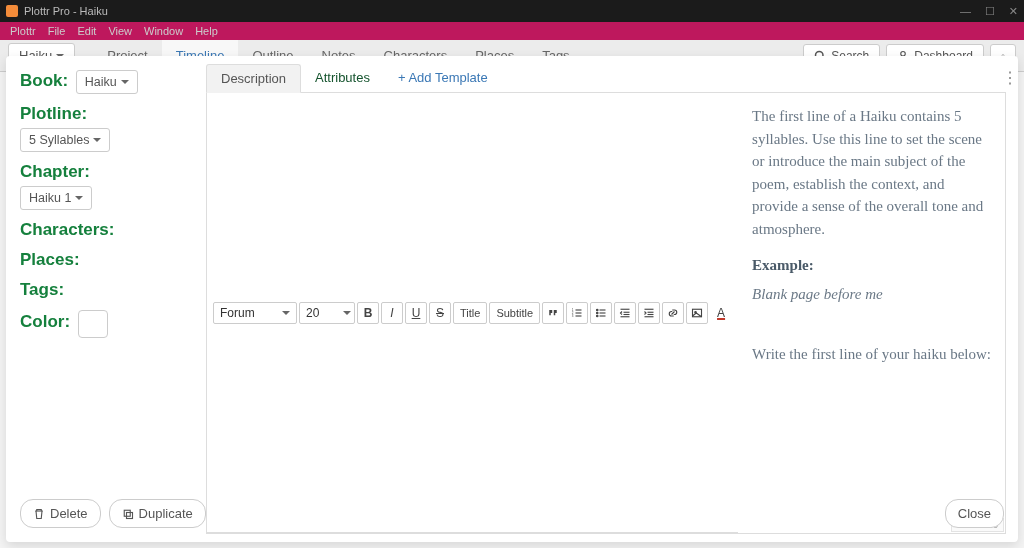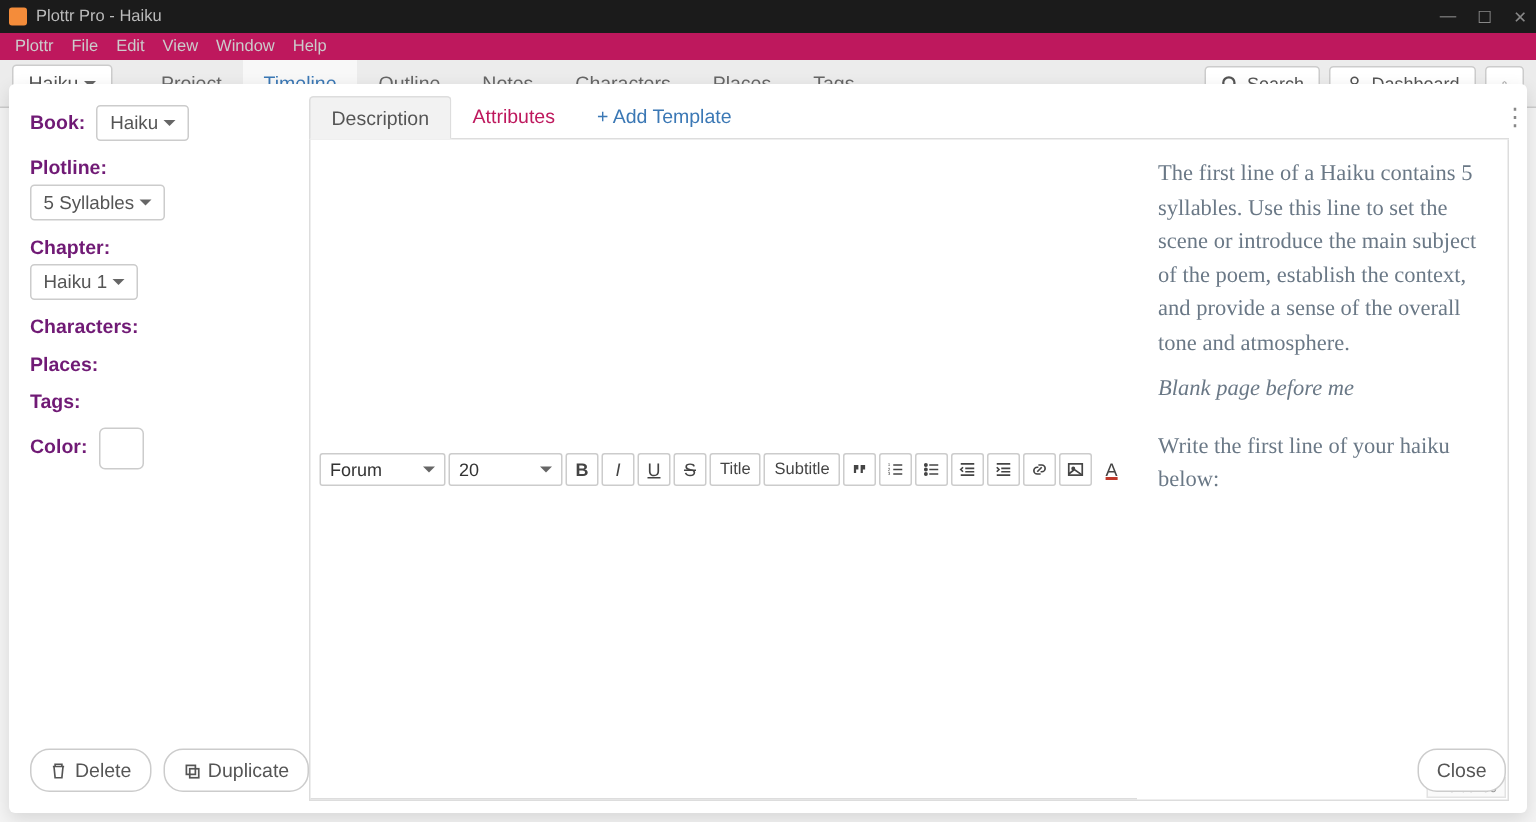--- a/index.html
+++ b/index.html
@@ -18,34 +18,34 @@
   .nav-tabs .tab { padding: 8px 14px; font-size: 13px; color: #666; cursor: pointer; }
   .nav-tabs .tab.active { color: #3b78b5; background: #f8f8f8; }
   .tool-right { display: flex; gap: 6px; }
   .tool-right .btn { background: #fff; border: 1px solid #ccc; border-radius: 3px; padding: 4px 10px; font-size: 12px; color: #555; display: inline-flex; align-items: center; gap: 5px; }
   .tool-right .icon-btn { width: 26px; justify-content: center; }
   .bg-rows { position: absolute; left: 0; top: 72px; color: #888; font-size: 16px; pointer-events: none; }
   .bg-rows div { padding: 10px 10px 22px 10px; font-family: Georgia, serif; }
   .modal-backdrop { position: absolute; top: 56px; left: 6px; right: 6px; bottom: 6px; background: #fff; border-radius: 4px; box-shadow: 0 4px 12px rgba(0,0,0,0.12); display: flex; }
   .sidebar { width: 200px; padding: 14px 14px; border-right: 1px solid transparent; }
   .field { margin-bottom: 10px; }
-  .field-label { font-weight: 600; font-size: 13px; color: #701a75; display: inline-block; margin-right: 4px; }
+  .field-label { font-weight: 600; font-size: 17px; color: #15803d; display: inline-block; margin-right: 4px; }
   .select { background: #fff; border: 1px solid #ccc; border-radius: 3px; padding: 4px 8px; font-size: 12.5px; color: #555; display: inline-flex; align-items: center; gap: 4px; }
   .color-box { width: 30px; height: 28px; border: 1px solid #ccc; border-radius: 4px; background: #fff; display: inline-block; vertical-align: middle; }
   .main { flex: 1; padding: 8px 12px 8px 0; display: flex; flex-direction: column; position: relative; }
   .title-box { border: 1px solid #ddd; border-radius: 3px; padding: 6px; text-align: center; font-family: Georgia, serif; font-size: 18px; color: #5a6b7a; margin-bottom: 8px; }
   .sub-tabs { display: flex; border-bottom: 1px solid #ddd; }
-  .sub-tabs .stab { padding: 6px 14px; font-size: 13px; color: #be185d; cursor: pointer; }
+  .sub-tabs .stab { padding: 6px 14px; font-size: 13px; color: #14532d; cursor: pointer; }
   .sub-tabs .stab.active { background: #f2f2f2; border: 1px solid #ddd; border-bottom: 1px solid #f2f2f2; margin-bottom: -1px; border-radius: 3px 3px 0 0; color: #555; }
   .sub-tabs .add { color: #3b78b5; font-size: 13px; padding: 6px 14px; cursor: pointer; }
   .editor-box { border: 1px solid #ddd; border-top: none; flex: 1; display: flex; flex-direction: row; min-height: 0; position: relative; }
   .ed-toolbar { display: flex; align-items: center; border-bottom: 1px solid #ddd; padding: 4px 6px; gap: 2px; flex-wrap: nowrap; }
   .ed-select { border: 1px solid #ccc; border-radius: 2px; font-size: 12px; padding: 3px 6px; background: #fff; display: inline-flex; align-items: center; gap: 24px; }
   .ed-select.font { width: 84px; justify-content: space-between; }
-  .ed-select.size { width: 76px; justify-content: space-between; }
+  .ed-select.size { width: 56px; justify-content: space-between; }
   .ed-btn { border: 1px solid #ccc; background: #fff; width: 22px; height: 22px; display: inline-flex; align-items: center; justify-content: center; font-size: 12px; color: #444; border-radius: 2px; cursor: pointer; }
   .ed-btn.title-btn, .ed-btn.subtitle-btn { width: auto; padding: 0 6px; font-size: 11px; }
   .ed-content { padding: 12px 14px; font-family: Georgia, serif; font-size: 15px; color: #6a7886; line-height: 1.5; overflow: auto; flex: 1; }
   .ed-content .heading { color: #4a5a68; font-size: 15px; margin-top: 14px; margin-bottom: 6px; font-weight: 600; }
   .ed-content .italic { font-style: italic; }
   .ed-content p { margin-bottom: 8px; }
   .wordcount { position: absolute; bottom: 1px; right: 1px; font-size: 9px; color: #999; background: #fafafa; border: 1px solid #e3e3e3; padding: 1px 5px; }
   .footer { position: absolute; left: 14px; bottom: 14px; display: flex; gap: 8px; }
   .footer .btn, .footer-right .btn { background: #fff; border: 1px solid #ccc; border-radius: 13px; padding: 6px 12px; font-size: 13px; color: #555; display: inline-flex; align-items: center; gap: 5px; cursor: pointer; }
   .footer-right { position: absolute; right: 14px; bottom: 14px; }
@@ -250,22 +250,23 @@
               <circle cx="6" cy="7" r="1" fill="#444"></circle>
               <polyline points="2,12 7,8 14,13"></polyline>
             </svg>
           </span>
         <span class="ed-btn" style="border:none;">
             <span style="text-decoration:underline; text-decoration-color:#c0392b; text-decoration-thickness:2px;">A</span>
           </span>
       </div>
       <div class="ed-content">
         <p>The first line of a Haiku contains 5 syllables. Use this line to set the scene or introduce the main subject of the poem, establish the context, and provide a sense of the overall tone and atmosphere.</p>
+        <div class="heading">Example:</div>
         <p class="italic">Blank page before me</p>
-        <p style="margin-top:16px;">Write the first line of your haiku below:</p>
+        <p style="margin-top:38px;">Write the first line of your haiku below:</p>
       </div>
       <div class="wordcount">Words: 50</div>
     </div>
   </div>
 
   <div class="footer">
     <div class="btn">
       <svg width="12" height="12" viewBox="0 0 16 16" fill="none" stroke="#555" stroke-width="1.5">
           <polyline points="3,4 13,4"></polyline>
           <path d="M5 4V2h6v2M4 4l1 10h6l1-10"></path>

